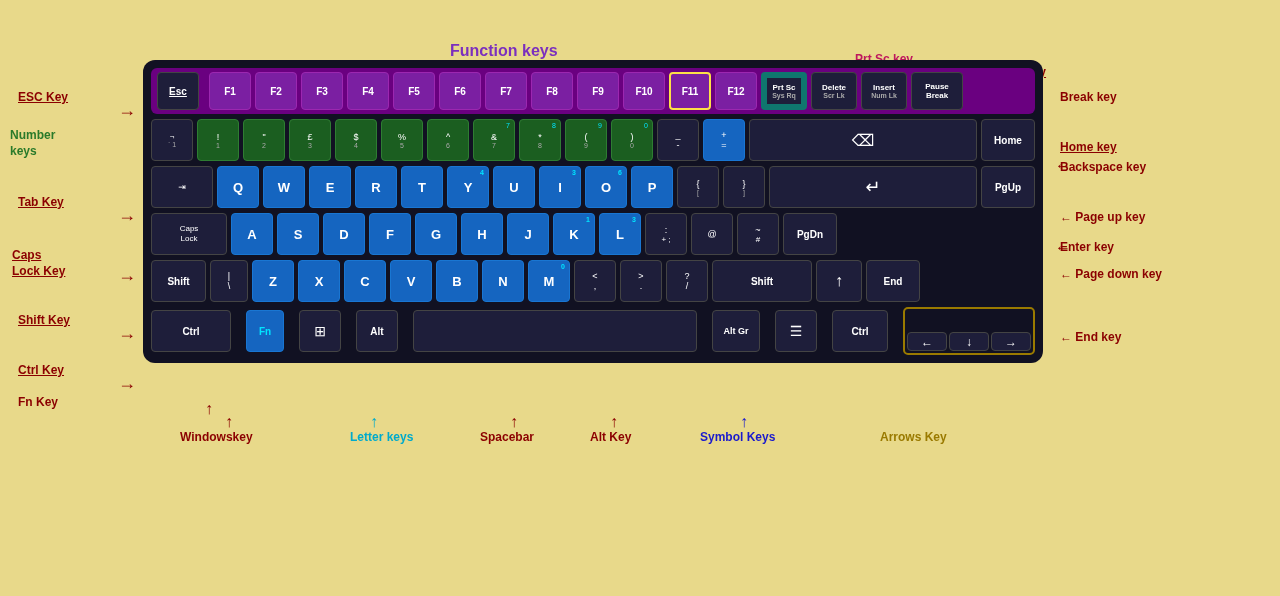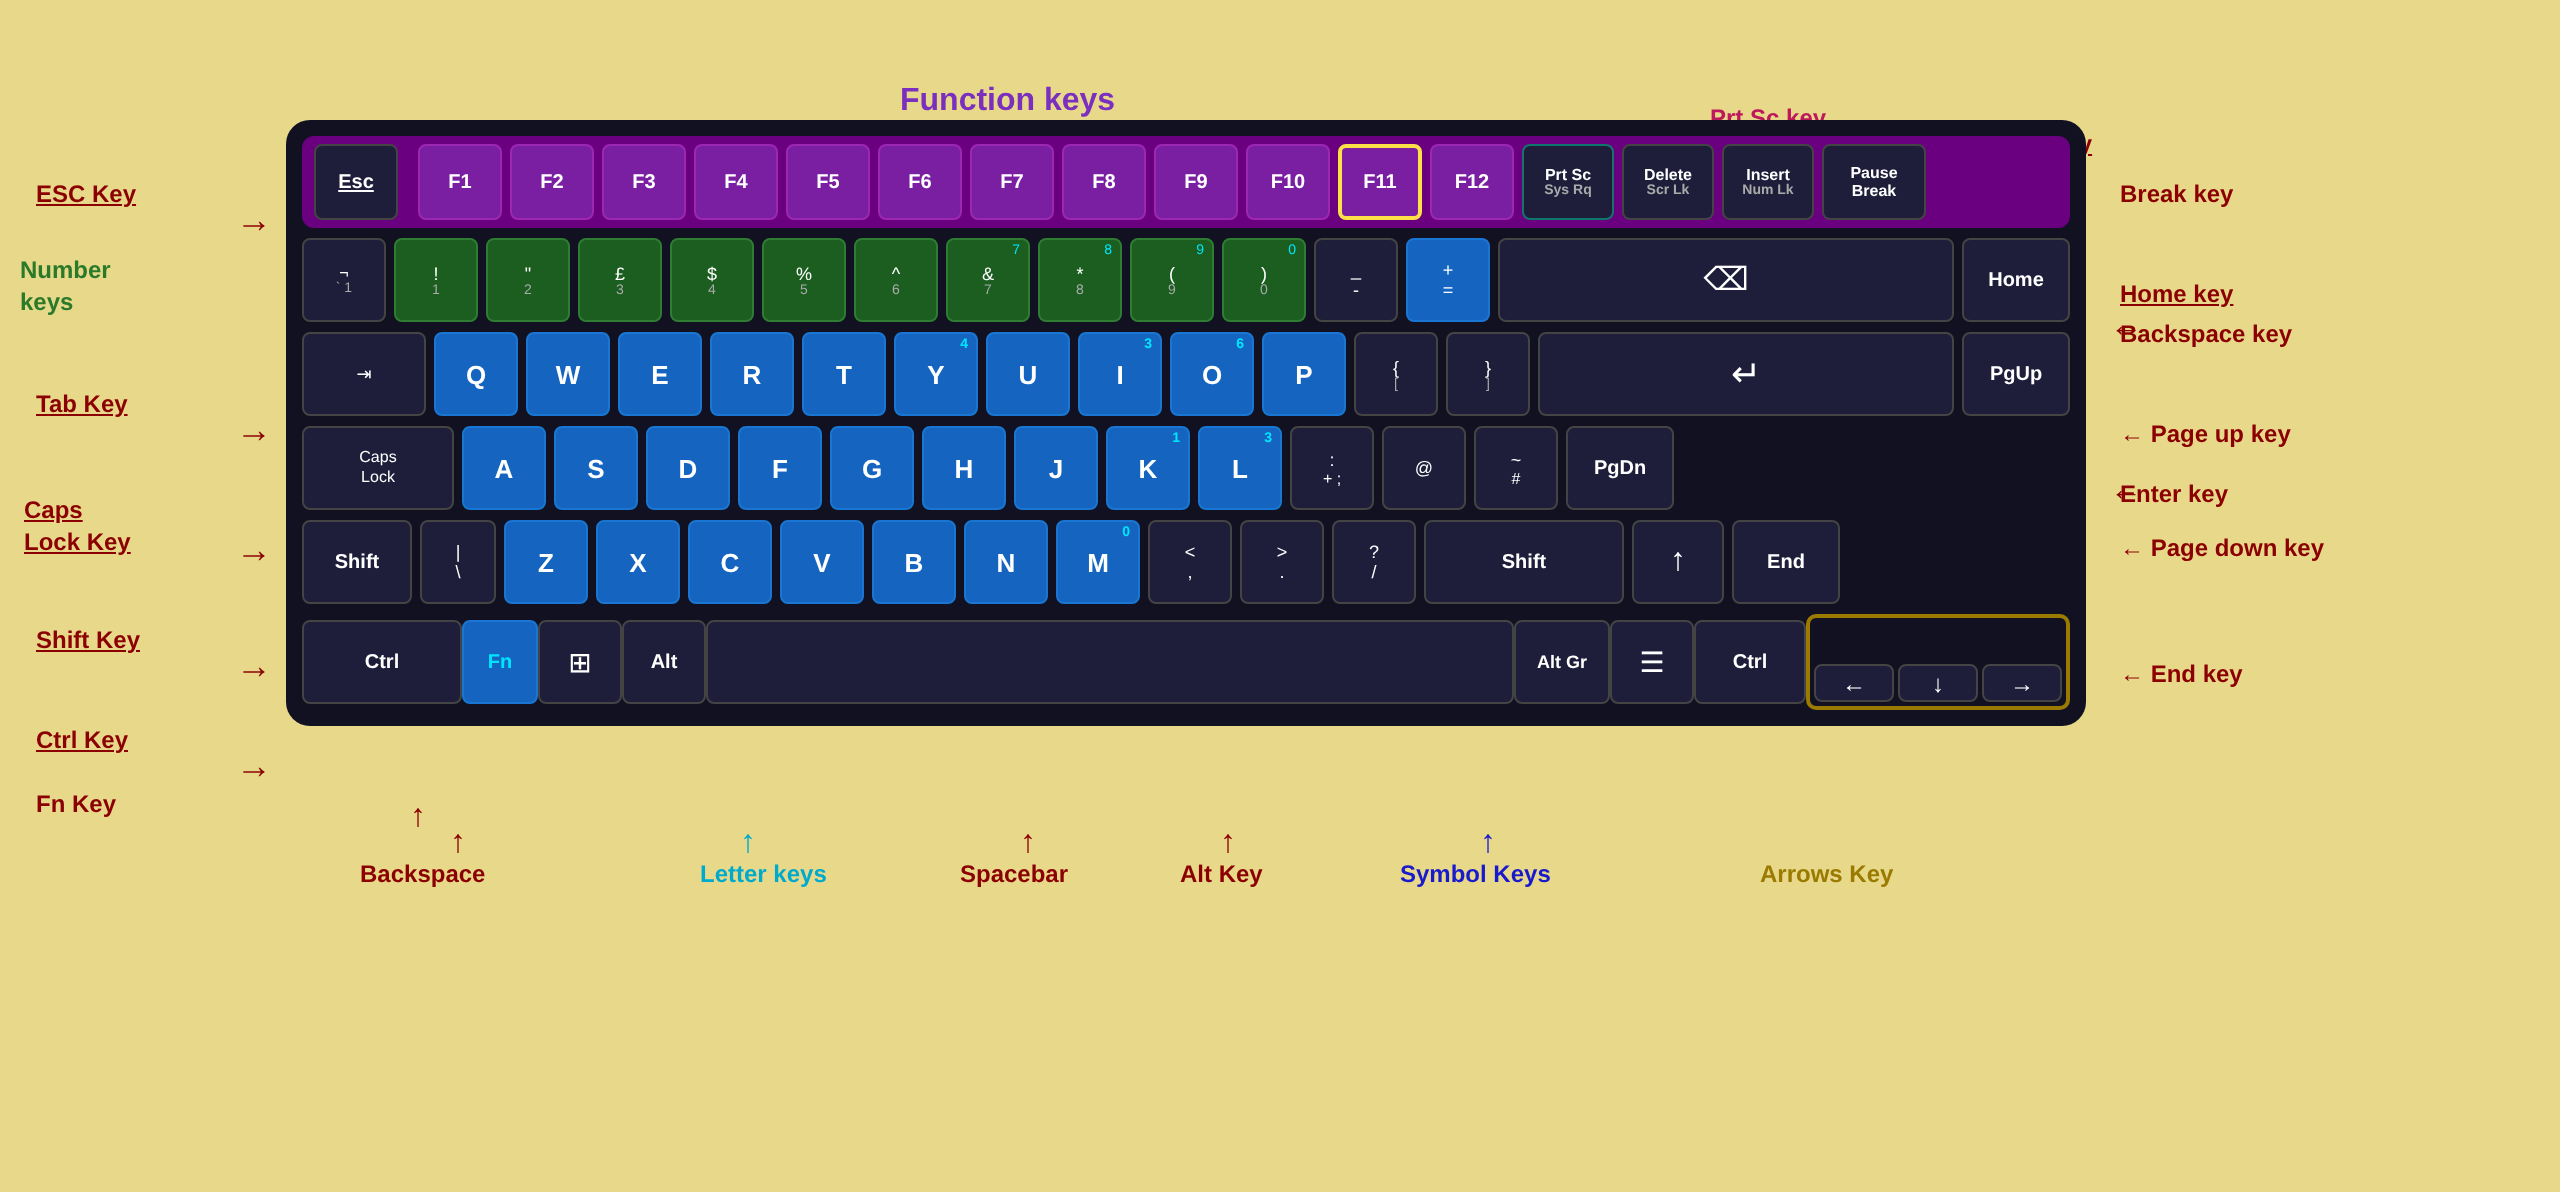--- a/index.html
+++ b/index.html
@@ -39,21 +39,21 @@
 
   <div style="position:absolute; top:313px; left:18px; font-size:12px; font-weight:bold; color:#8b0000; text-decoration:underline;">Shift Key</div>
   <div style="position:absolute; top:323px; left:118px; font-size:18px; color:#8b0000; font-weight:bold;">→</div>
 
   <div style="position:absolute; top:363px; left:18px; font-size:12px; font-weight:bold; color:#8b0000; text-decoration:underline;">Ctrl Key</div>
   <div style="position:absolute; top:373px; left:118px; font-size:18px; color:#8b0000; font-weight:bold;">→</div>
 
   <div style="position:absolute; top:395px; left:18px; font-size:12px; font-weight:bold; color:#8b0000;">Fn Key</div>
   <div style="position:absolute; top:400px; left:205px; font-size:16px; color:#8b0000; font-weight:bold;">↑</div>
 
-  <div style="position:absolute; top:430px; left:180px; font-size:12px; font-weight:bold; color:#8b0000;">Backspace</div>
+  <div style="position:absolute; top:430px; left:180px; font-size:12px; font-weight:bold; color:#8b0000;">Windowskey</div>
   <div style="position:absolute; top:413px; left:225px; font-size:16px; color:#8b0000; font-weight:bold;">↑</div>
 
   <div style="position:absolute; top:430px; left:350px; font-size:12px; font-weight:bold; color:#00aacc;">Letter keys</div>
   <div style="position:absolute; top:413px; left:370px; font-size:16px; color:#00aacc; font-weight:bold;">↑</div>
 
   <div style="position:absolute; top:430px; left:480px; font-size:12px; font-weight:bold; color:#8b0000;">Spacebar</div>
   <div style="position:absolute; top:413px; left:510px; font-size:16px; color:#8b0000; font-weight:bold;">↑</div>
 
   <div style="position:absolute; top:430px; left:590px; font-size:12px; font-weight:bold; color:#8b0000;">Alt Key</div>
   <div style="position:absolute; top:413px; left:610px; font-size:16px; color:#8b0000; font-weight:bold;">↑</div>
@@ -99,21 +99,21 @@
       <div style="background:#7b1fa2; color:#fff; border-radius:4px; min-width:42px; height:38px; display:flex; align-items:center; justify-content:center; font-size:10px; font-weight:bold; border:1px solid #9c27b0;">F4</div>
       <div style="background:#7b1fa2; color:#fff; border-radius:4px; min-width:42px; height:38px; display:flex; align-items:center; justify-content:center; font-size:10px; font-weight:bold; border:1px solid #9c27b0;">F5</div>
       <div style="background:#7b1fa2; color:#fff; border-radius:4px; min-width:42px; height:38px; display:flex; align-items:center; justify-content:center; font-size:10px; font-weight:bold; border:1px solid #9c27b0;">F6</div>
       <div style="background:#7b1fa2; color:#fff; border-radius:4px; min-width:42px; height:38px; display:flex; align-items:center; justify-content:center; font-size:10px; font-weight:bold; border:1px solid #9c27b0;">F7</div>
       <div style="background:#7b1fa2; color:#fff; border-radius:4px; min-width:42px; height:38px; display:flex; align-items:center; justify-content:center; font-size:10px; font-weight:bold; border:1px solid #9c27b0;">F8</div>
       <div style="background:#7b1fa2; color:#fff; border-radius:4px; min-width:42px; height:38px; display:flex; align-items:center; justify-content:center; font-size:10px; font-weight:bold; border:1px solid #9c27b0;">F9</div>
       <div style="background:#7b1fa2; color:#fff; border-radius:4px; min-width:42px; height:38px; display:flex; align-items:center; justify-content:center; font-size:10px; font-weight:bold; border:1px solid #9c27b0;">F10</div>
       <div style="background:#7b1fa2; color:#fff; border-radius:4px; min-width:42px; height:38px; display:flex; align-items:center; justify-content:center; font-size:10px; font-weight:bold; border:2px solid #fde047;">F11</div>
       <div style="background:#7b1fa2; color:#fff; border-radius:4px; min-width:42px; height:38px; display:flex; align-items:center; justify-content:center; font-size:10px; font-weight:bold; border:1px solid #9c27b0;">F12</div>
 
-      <div style="background:#1e1e3a; color:#fff; border-radius:4px; min-width:46px; height:38px; display:flex; flex-direction:column; align-items:center; justify-content:center; font-size:8px; font-weight:bold; border:1px solid #0f766e;">
+      <div style="background:#1e1e3a; color:#fff; border-radius:4px; min-width:46px; height:38px; display:flex; flex-direction:column; align-items:center; justify-content:center; font-size:8px; font-weight:bold; border:6px solid #0f766e;">
           <span style="font-size:8px;">Prt Sc</span>
           <span style="font-size:7px; color:#aaa;">Sys Rq</span>
         </div>
       <div style="background:#1e1e3a; color:#fff; border-radius:4px; min-width:46px; height:38px; display:flex; flex-direction:column; align-items:center; justify-content:center; font-size:8px; font-weight:bold; border:1px solid #444;">
           <span>Delete</span>
           <span style="font-size:7px; color:#aaa;">Scr Lk</span>
         </div>
       <div style="background:#1e1e3a; color:#fff; border-radius:4px; min-width:46px; height:38px; display:flex; flex-direction:column; align-items:center; justify-content:center; font-size:8px; font-weight:bold; border:1px solid #444;">
           <span>Insert</span>
           <span style="font-size:7px; color:#aaa;">Num Lk</span>
@@ -277,21 +277,21 @@
           <span>/</span>
         </div>
 
       <div style="background:#1e1e3a; color:#fff; border-radius:4px; min-width:100px; height:42px; display:flex; align-items:center; justify-content:center; font-size:10px; font-weight:bold; border:1px solid #444;">Shift</div>
 
       <div style="background:#1e1e3a; color:#fff; border-radius:4px; min-width:46px; height:42px; display:flex; align-items:center; justify-content:center; font-size:16px; border:1px solid #444;">↑</div>
 
       <div style="background:#1e1e3a; color:#fff; border-radius:4px; min-width:54px; height:42px; display:flex; align-items:center; justify-content:center; font-size:10px; font-weight:bold; border:1px solid #444;">End</div>
     </div>
 
-    <div style="display:flex; gap:0; align-items:center;">
+    <div style="display:flex; gap:15px; align-items:center;">
 
       <div style="background:#1e1e3a; color:#fff; border-radius:4px; min-width:80px; height:42px; display:flex; align-items:center; justify-content:center; font-size:10px; font-weight:bold; border:1px solid #444;">Ctrl</div>
 
       <div style="background:#1565c0; color:#00e5ff; border-radius:4px; min-width:38px; height:42px; display:flex; align-items:center; justify-content:center; font-size:10px; font-weight:bold; border:1px solid #1976d2;">Fn</div>
 
       <div style="background:#1e1e3a; color:#fff; border-radius:4px; min-width:42px; height:42px; display:flex; align-items:center; justify-content:center; font-size:14px; border:1px solid #444;">⊞</div>
 
       <div style="background:#1e1e3a; color:#fff; border-radius:4px; min-width:42px; height:42px; display:flex; align-items:center; justify-content:center; font-size:10px; font-weight:bold; border:1px solid #444;">Alt</div>
 
       <div style="background:#1e1e3a; color:#fff; border-radius:4px; flex:1; height:42px; display:flex; align-items:center; justify-content:center; font-size:10px; border:1px solid #444;"></div>

